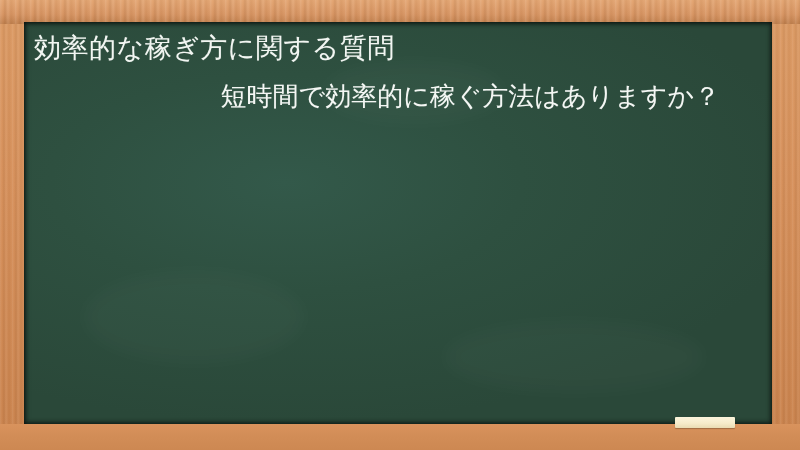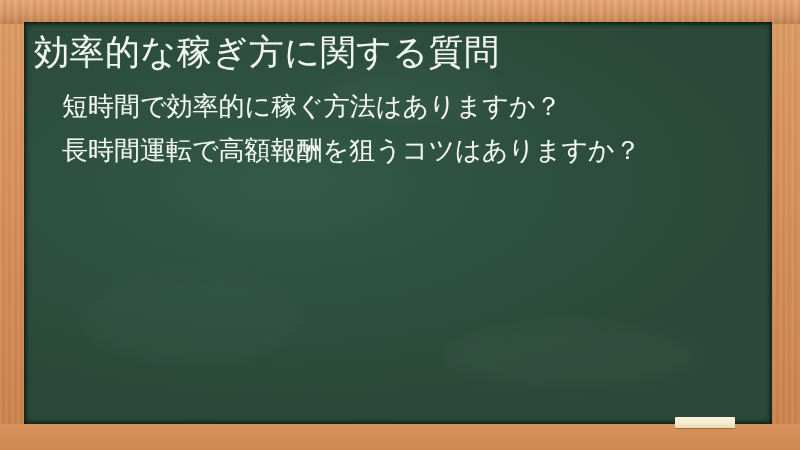--- a/index.html
+++ b/index.html
@@ -115,32 +115,33 @@
     left: 0;
     top: 0;
     right: 0;
     bottom: 0;
     padding: 6px 14px 0 6px;
     box-sizing: border-box;
   }
 
   #board-title {
     color: #f2f6f2;
-    font-size: 35px;
+    font-size: 27px;
     line-height: 1.16;
     letter-spacing: 0.5px;
     margin: 4px 0 0 4px;
     white-space: nowrap;
     text-shadow: 0 0 1px rgba(255,255,255,0.25);
   }
 
   #question-list {
     list-style: none;
     margin: 16px 0 0 0;
     padding: 0;
+    text-align: right;
   }
   #question-list li {
     color: #f4f7f4;
     font-size: 26px;
     line-height: 1.34;
     margin: 0 0 10px 30px;
     max-width: 660px;
     text-indent: 2px;
     text-shadow: 0 0 1px rgba(255,255,255,0.20);
   }
@@ -171,20 +172,19 @@
   <div id="board">
     <div class="smudge" style="left:60px;  top:250px; width:220px; height:90px;"></div>
     <div class="smudge" style="left:420px; top:300px; width:260px; height:70px;"></div>
     <div class="smudge" style="left:300px; top:40px;  width:180px; height:60px;"></div>
 
     <div id="board-text">
       <div id="board-title">効率的な稼ぎ方に関する質問</div>
 
       <ul id="question-list">
         <li>短時間で効率的に稼ぐ方法はありますか？</li>
-        <li>長時間運転で高額報酬を狙うコツはありますか？</li>
       </ul>
     </div>
   </div>
 
   <div id="chalk-stick"></div>
 
 </div>
 
 </body></html>

